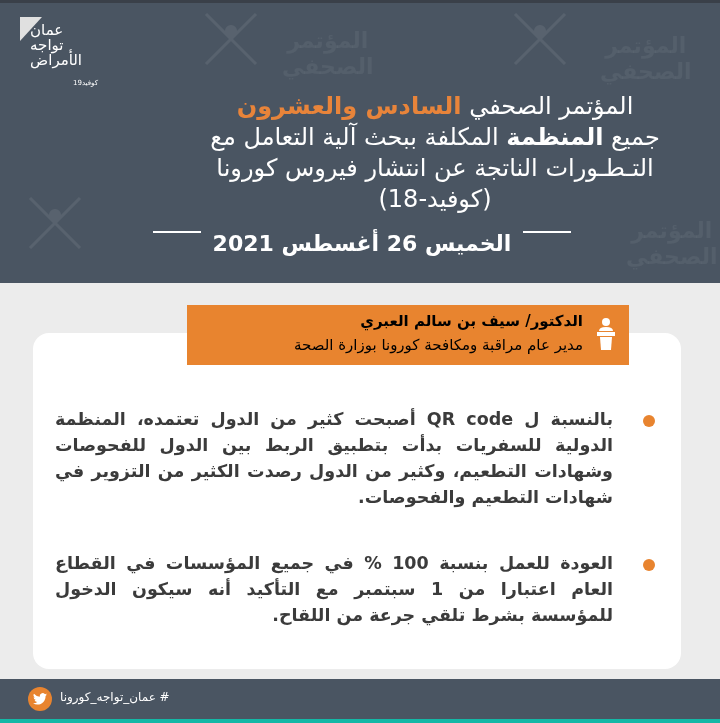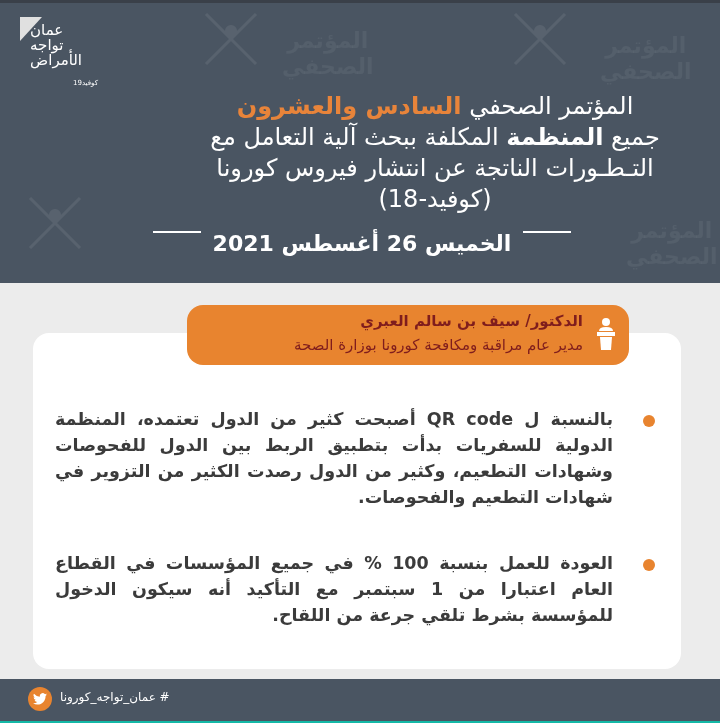--- a/index.html
+++ b/index.html
@@ -55,22 +55,22 @@
   }
   .date-line { width: 48px; height: 2px; background: #ffffff; }
   .date-text { color: #fff; font-weight: bold; font-size: 22px; white-space: nowrap; }
 
   .card {
     position: absolute; left: 33px; top: 333px; width: 648px; height: 336px;
     background: #ffffff; border-radius: 16px;
   }
   .speaker {
     position: absolute; left: 187px; top: 305px; width: 442px; height: 60px;
-    background: #e8842f; border-radius: 16px;
-    direction: rtl; color: #7f1d1d; padding: 6px 14px 0 14px;
+    background: #e8842f; border-radius: 0;
+    direction: rtl; color: #000000; padding: 6px 14px 0 14px;
   }
   .speaker-icon { position: absolute; right: 12px; top: 12px; width: 22px; height: 34px; }
   .speaker-name { position: absolute; right: 46px; top: 7px; font-size: 15px; font-weight: bold; white-space: nowrap; }
   .speaker-role { position: absolute; right: 46px; top: 31px; font-size: 15px; white-space: nowrap; }
 
   .bullets {
     position: absolute; left: 55px; top: 378px; width: 600px;
     direction: rtl;
   }
   .bullet {
@@ -78,21 +78,21 @@
     font-size: 17.5px; line-height: 26px; font-weight: bold; text-align: justify; margin-top: 28px;
   }
   .bullet-1 { height: 128px; }
   .bullet-2 { height: 88px; margin-top: 16px; }
   .bullet .dot {
     position: absolute; right: 0; top: 9px; width: 12px; height: 12px;
     border-radius: 50%; background: #e8842f;
   }
   .footer {
     position: absolute; left: 0; top: 679px; width: 720px; height: 44px;
-    background: #4a5562; border-bottom: 2px solid #14b8a6;
+    background: #4a5562; border-bottom: 4px solid #14b8a6;
   }
   .tw-circle {
     position: absolute; left: 28px; top: 8px; width: 24px; height: 24px; border-radius: 50%;
     background: #e8842f; display: flex; align-items: center; justify-content: center;
   }
   .hashtag {
     position: absolute; left: 60px; top: 11px; color: #ffffff; font-size: 12px; direction: rtl; white-space: nowrap;
   }
 </style>
 </head>

